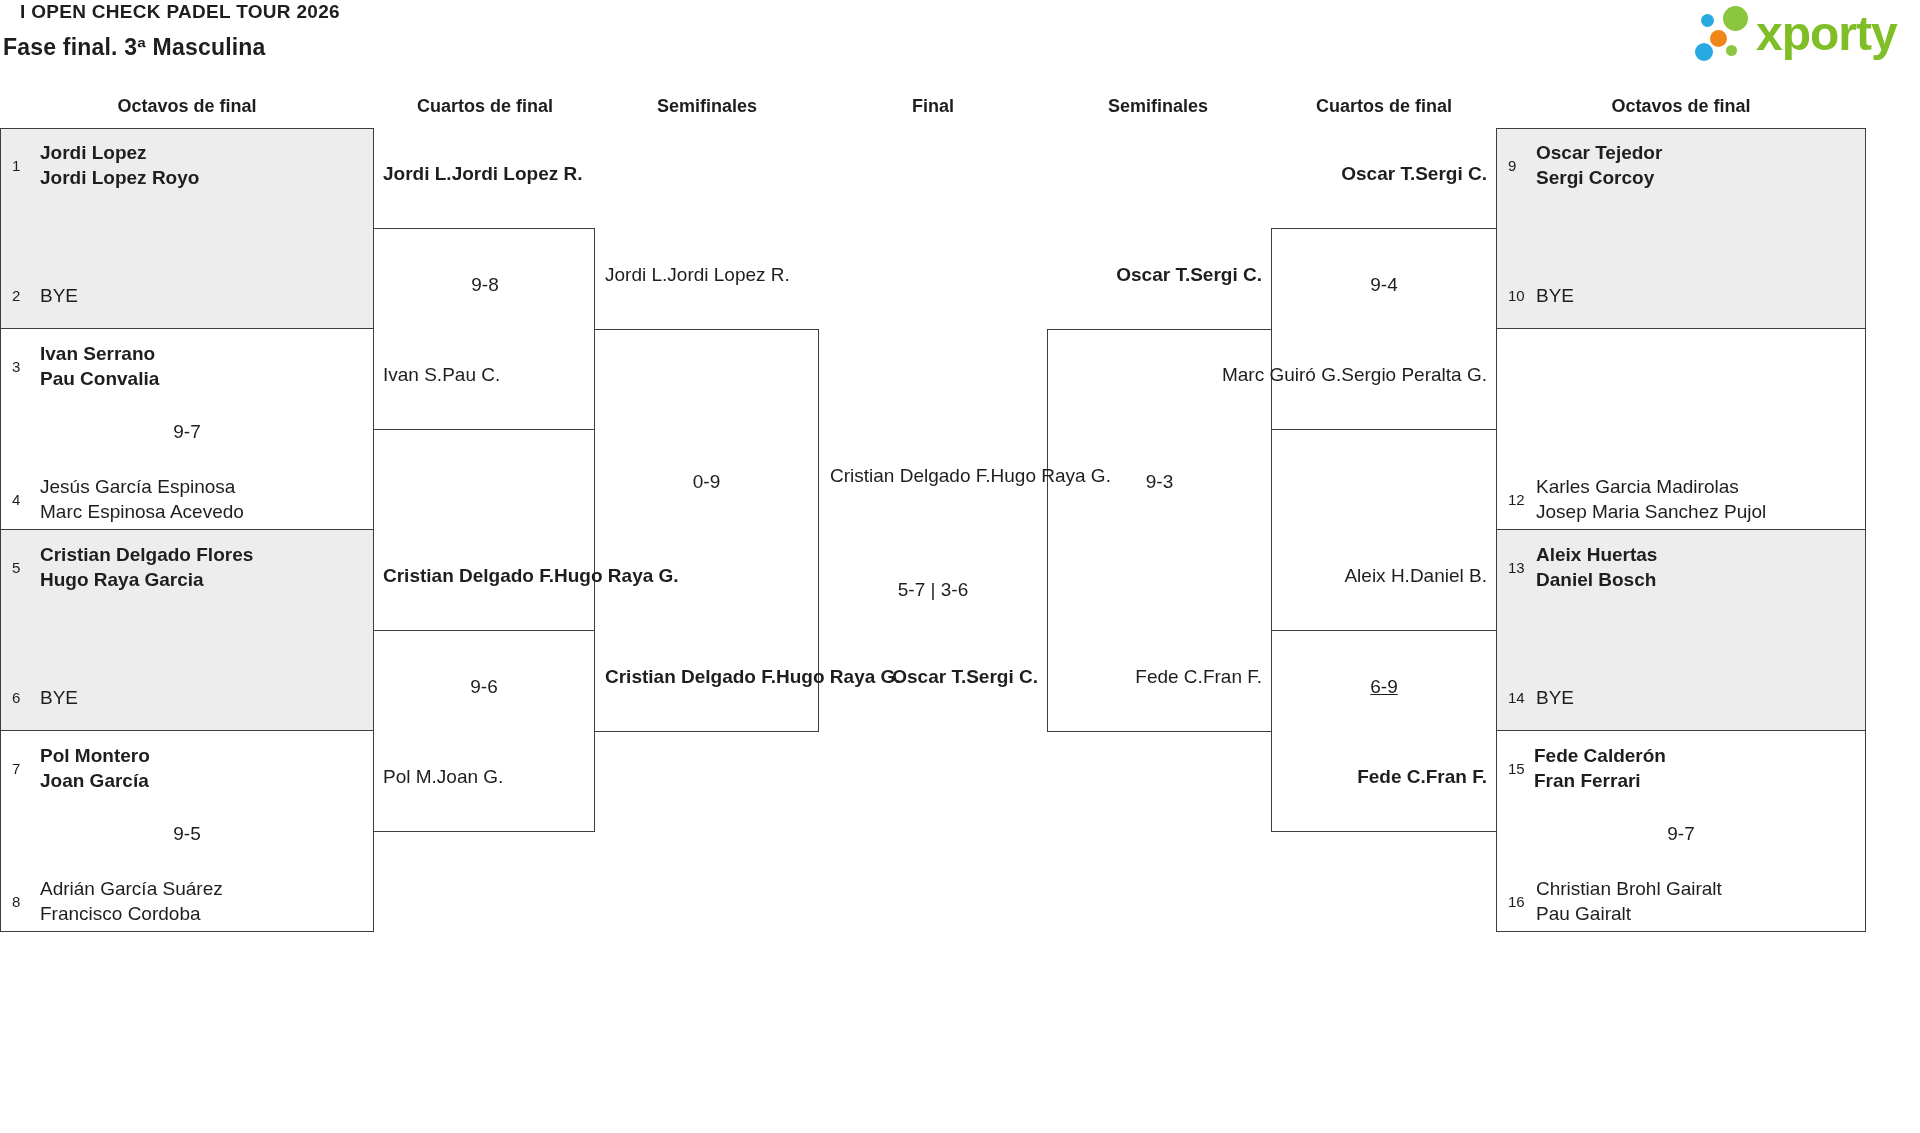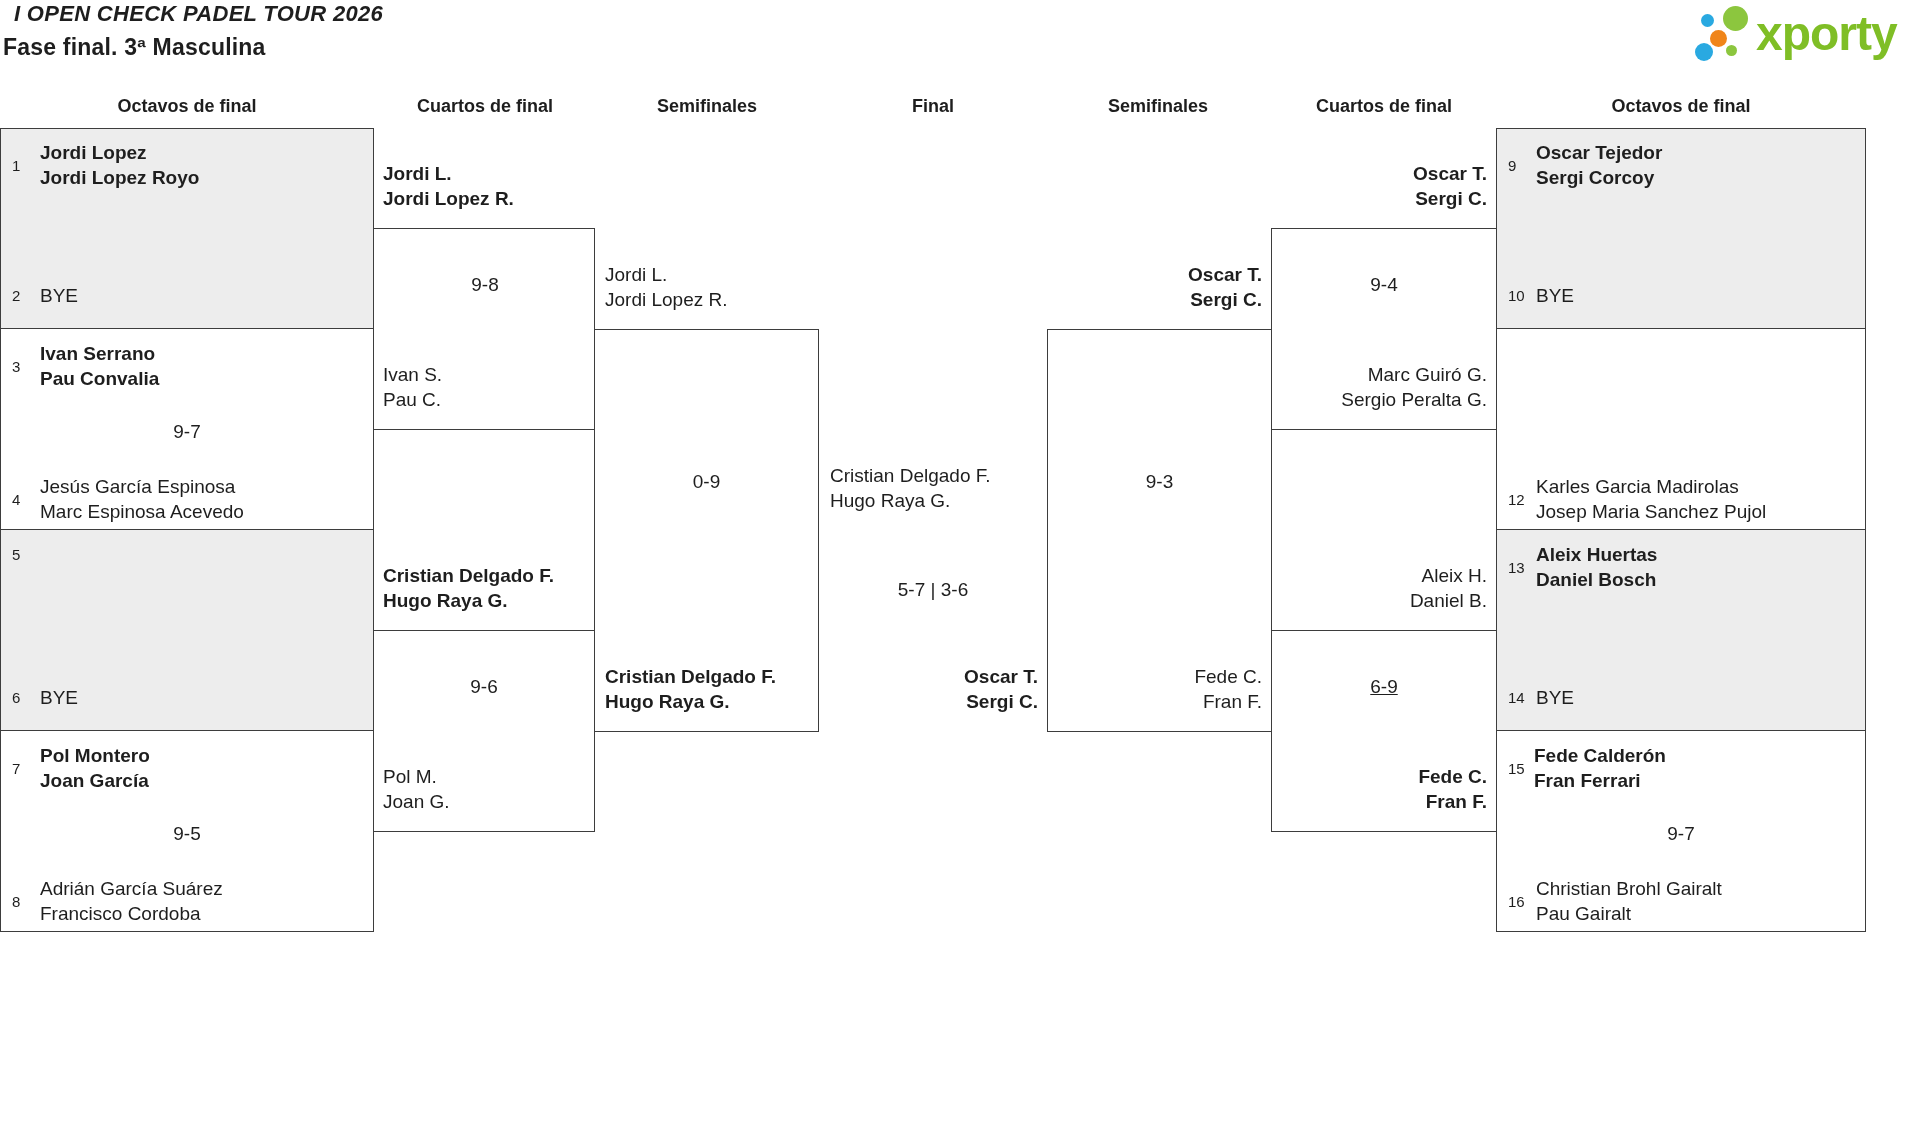--- a/index.html
+++ b/index.html
@@ -1,35 +1,35 @@
 <!DOCTYPE html>
 <html><head>
 <meta charset="utf-8">
 <style>
   html,body{margin:0;padding:0;background:#fff;}
   .stage{position:relative;width:1920px;height:1133px;background:#fff;overflow:hidden;
          font-family:"Liberation Sans",sans-serif;color:#1e1e1e;}
-  .title{position:absolute;left:14px;top:1px;font-size:22px;font-weight:700;letter-spacing:.3px;font-style:italic;}
+  .title{position:absolute;left:20px;top:1px;font-size:19px;font-weight:700;letter-spacing:.3px;}
   .subtitle{position:absolute;left:3px;top:34px;font-size:23px;font-weight:700;letter-spacing:.2px;}
 
   
   .dot{position:absolute;border-radius:50%;}
   .logo-text{position:absolute;left:1756px;top:6px;font-size:48px;font-weight:700;letter-spacing:-1px;}
 
   .colhdr{position:absolute;top:96px;width:300px;text-align:center;font-size:18px;font-weight:600;}
 
   .box{position:absolute;border:1px solid #3d3d3d;box-sizing:border-box;background:#fff;}
   .box.shaded{background:#ededed;}
   .box.open{background:transparent;}
 
   .entry{position:absolute;display:flex;align-items:center;gap:10px;}
   .seed{font-size:15px;min-width:18px;line-height:25px;color:#1e1e1e;}
   .names{display:flex;flex-direction:column;font-size:19px;line-height:25px;}
   .bold .names, .pairlbl.bold{font-weight:700;}
-  .pairlbl{position:absolute;display:flex;flex-direction:column;font-size:19px;line-height:25px;}
+  .pairlbl{position:absolute;display:flex;flex-direction:row;font-size:19px;line-height:25px;}
   .pairlbl.ralign{align-items:flex-end;text-align:right;}
   .score{position:absolute;text-align:center;font-size:19px;line-height:25px;}
 </style>
 </head>
 <body>
 
 <div class="stage">
 
   <div class="title">I OPEN CHECK PADEL TOUR 2026</div>
   <div class="subtitle">Fase final. 3ª Masculina</div>
@@ -94,20 +94,24 @@
   <div class="entry" style="left:12px;top:474px;">
     <span class="seed">4</span>
     <span class="names">
         <span>Jesús García Espinosa</span>
         <span>Marc Espinosa Acevedo</span>
       </span>
   </div>
 
   <div class="entry bold" style="left:12px;top:542px;">
     <span class="seed">5</span>
+    <span class="names">
+        <span>Cristian Delgado Flores</span>
+        <span>Hugo Raya Garcia</span>
+      </span>
   </div>
   <div class="entry" style="left:12px;top:685px;">
     <span class="seed">6</span>
     <span class="names">
         <span>BYE</span>
       </span>
   </div>
 
   <div class="entry bold" style="left:12px;top:743px;">
     <span class="seed">7</span>

